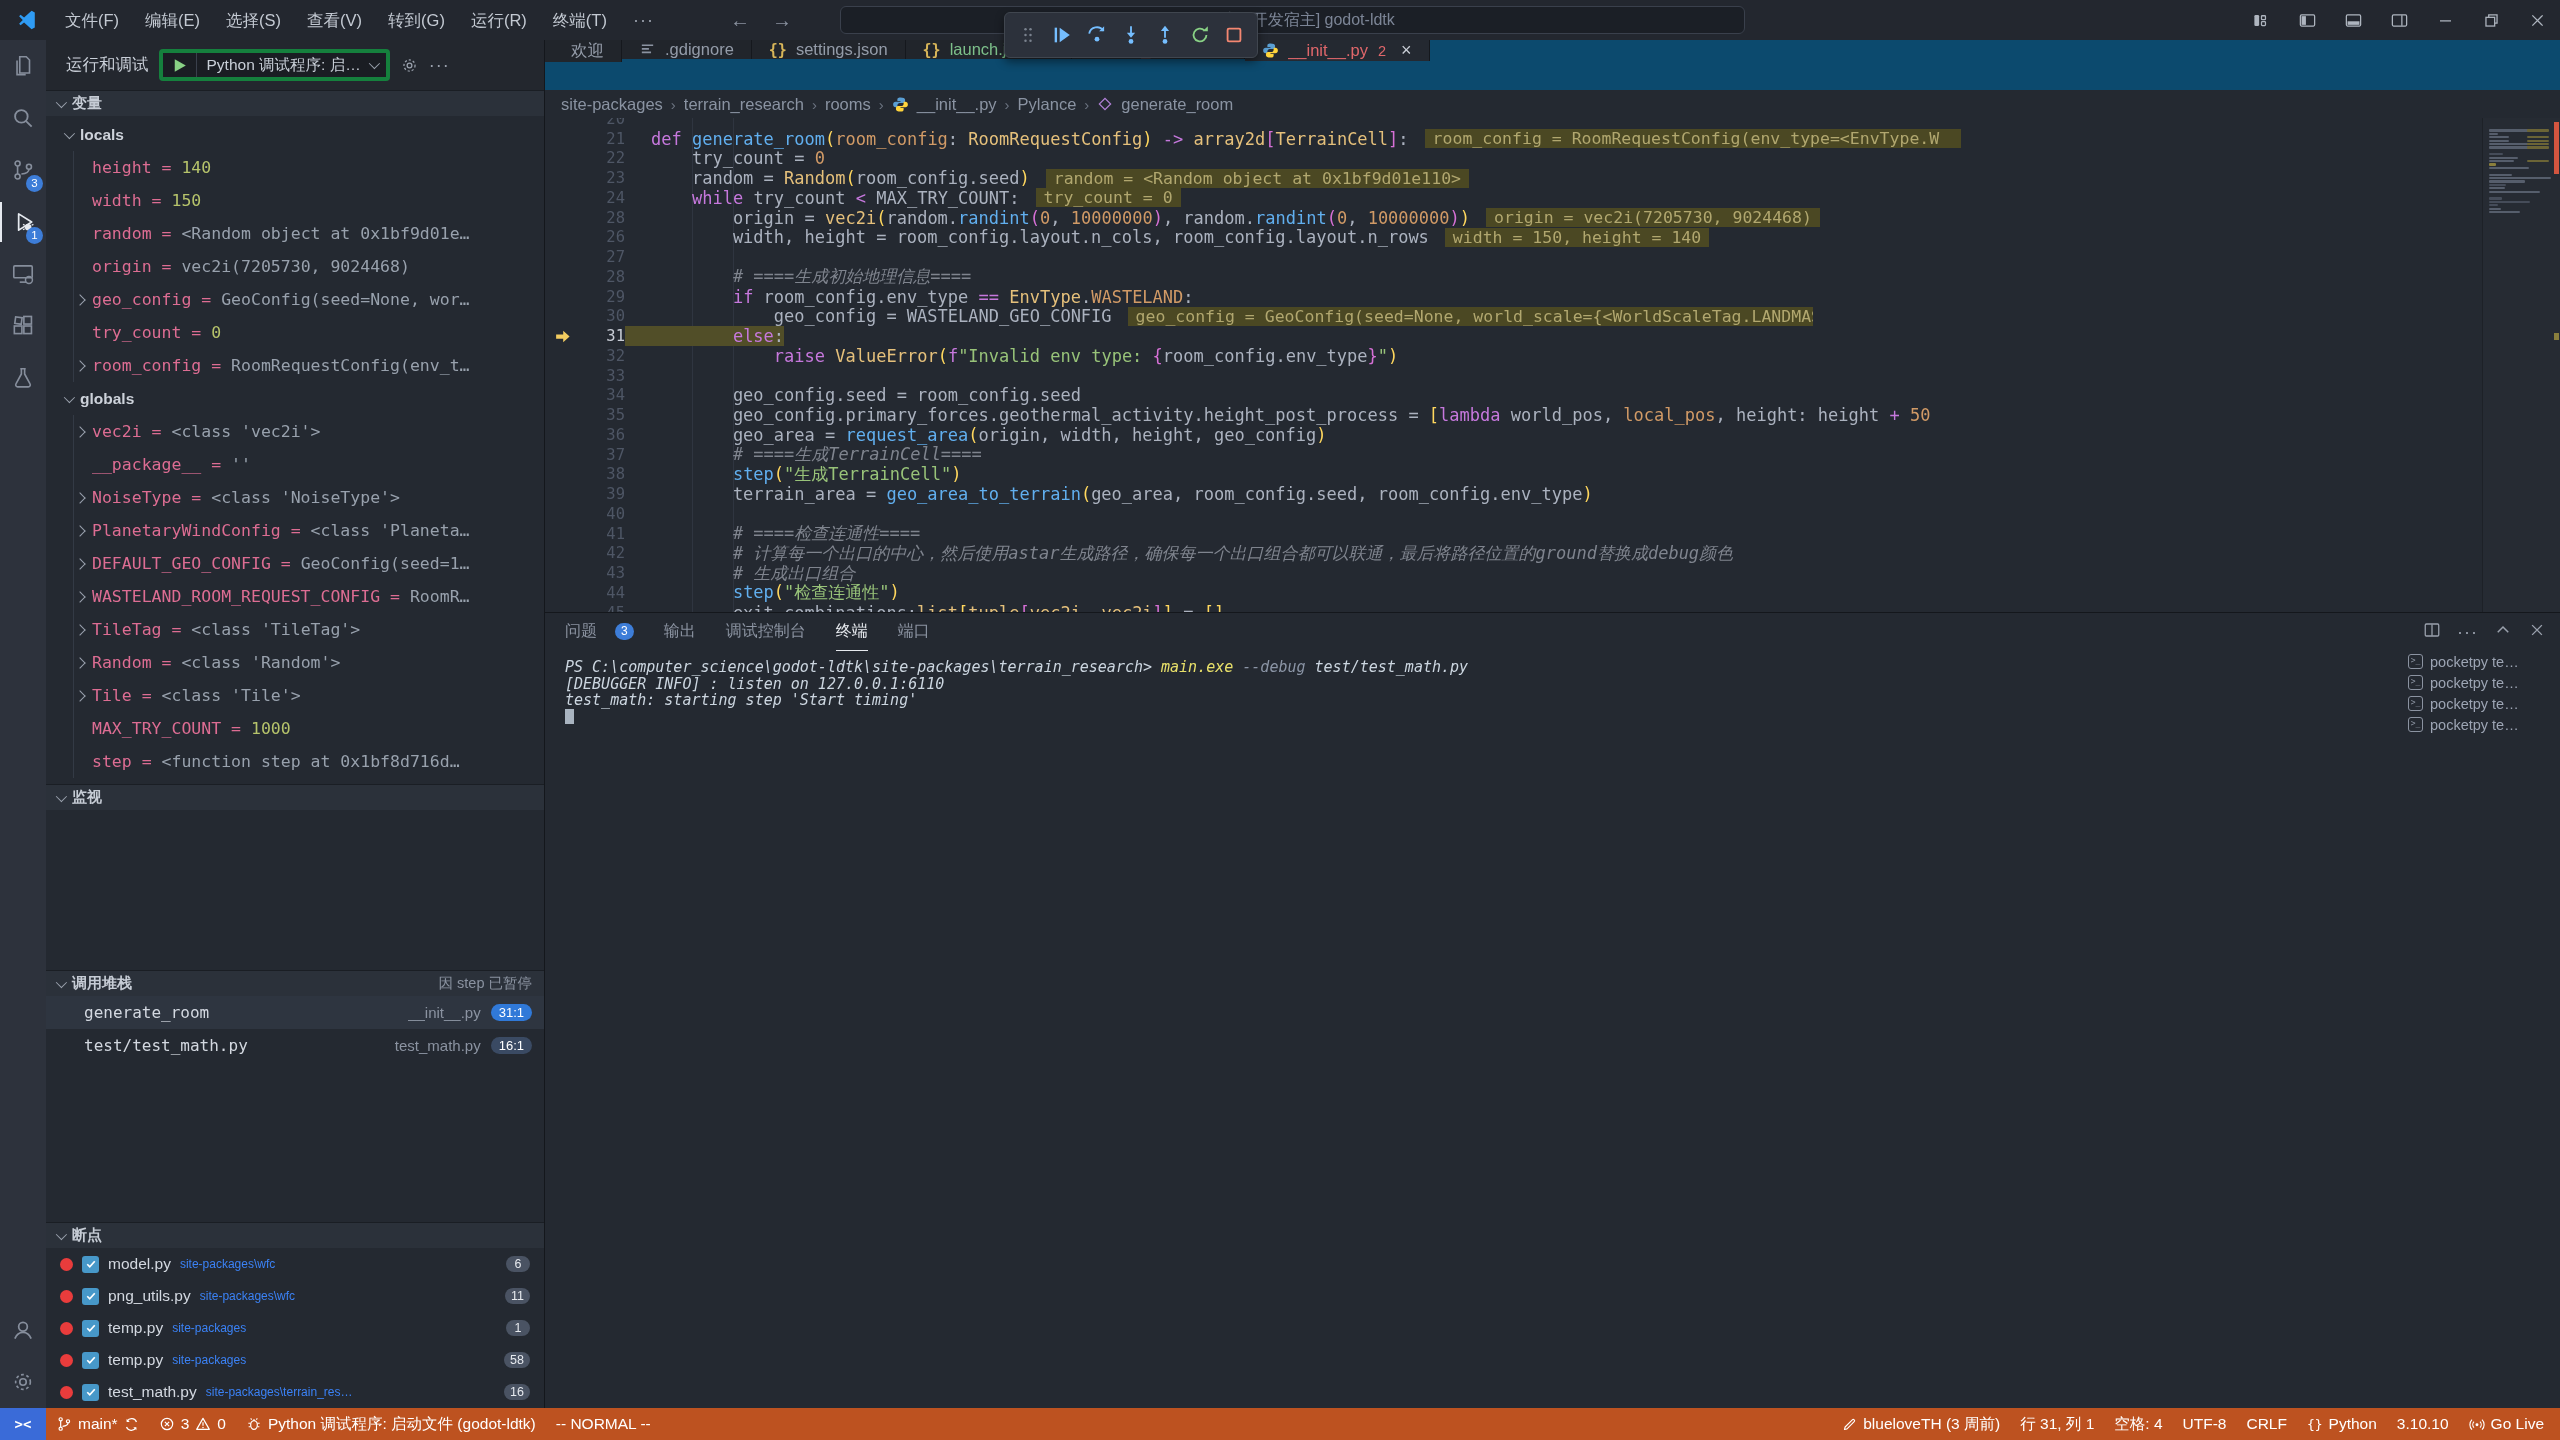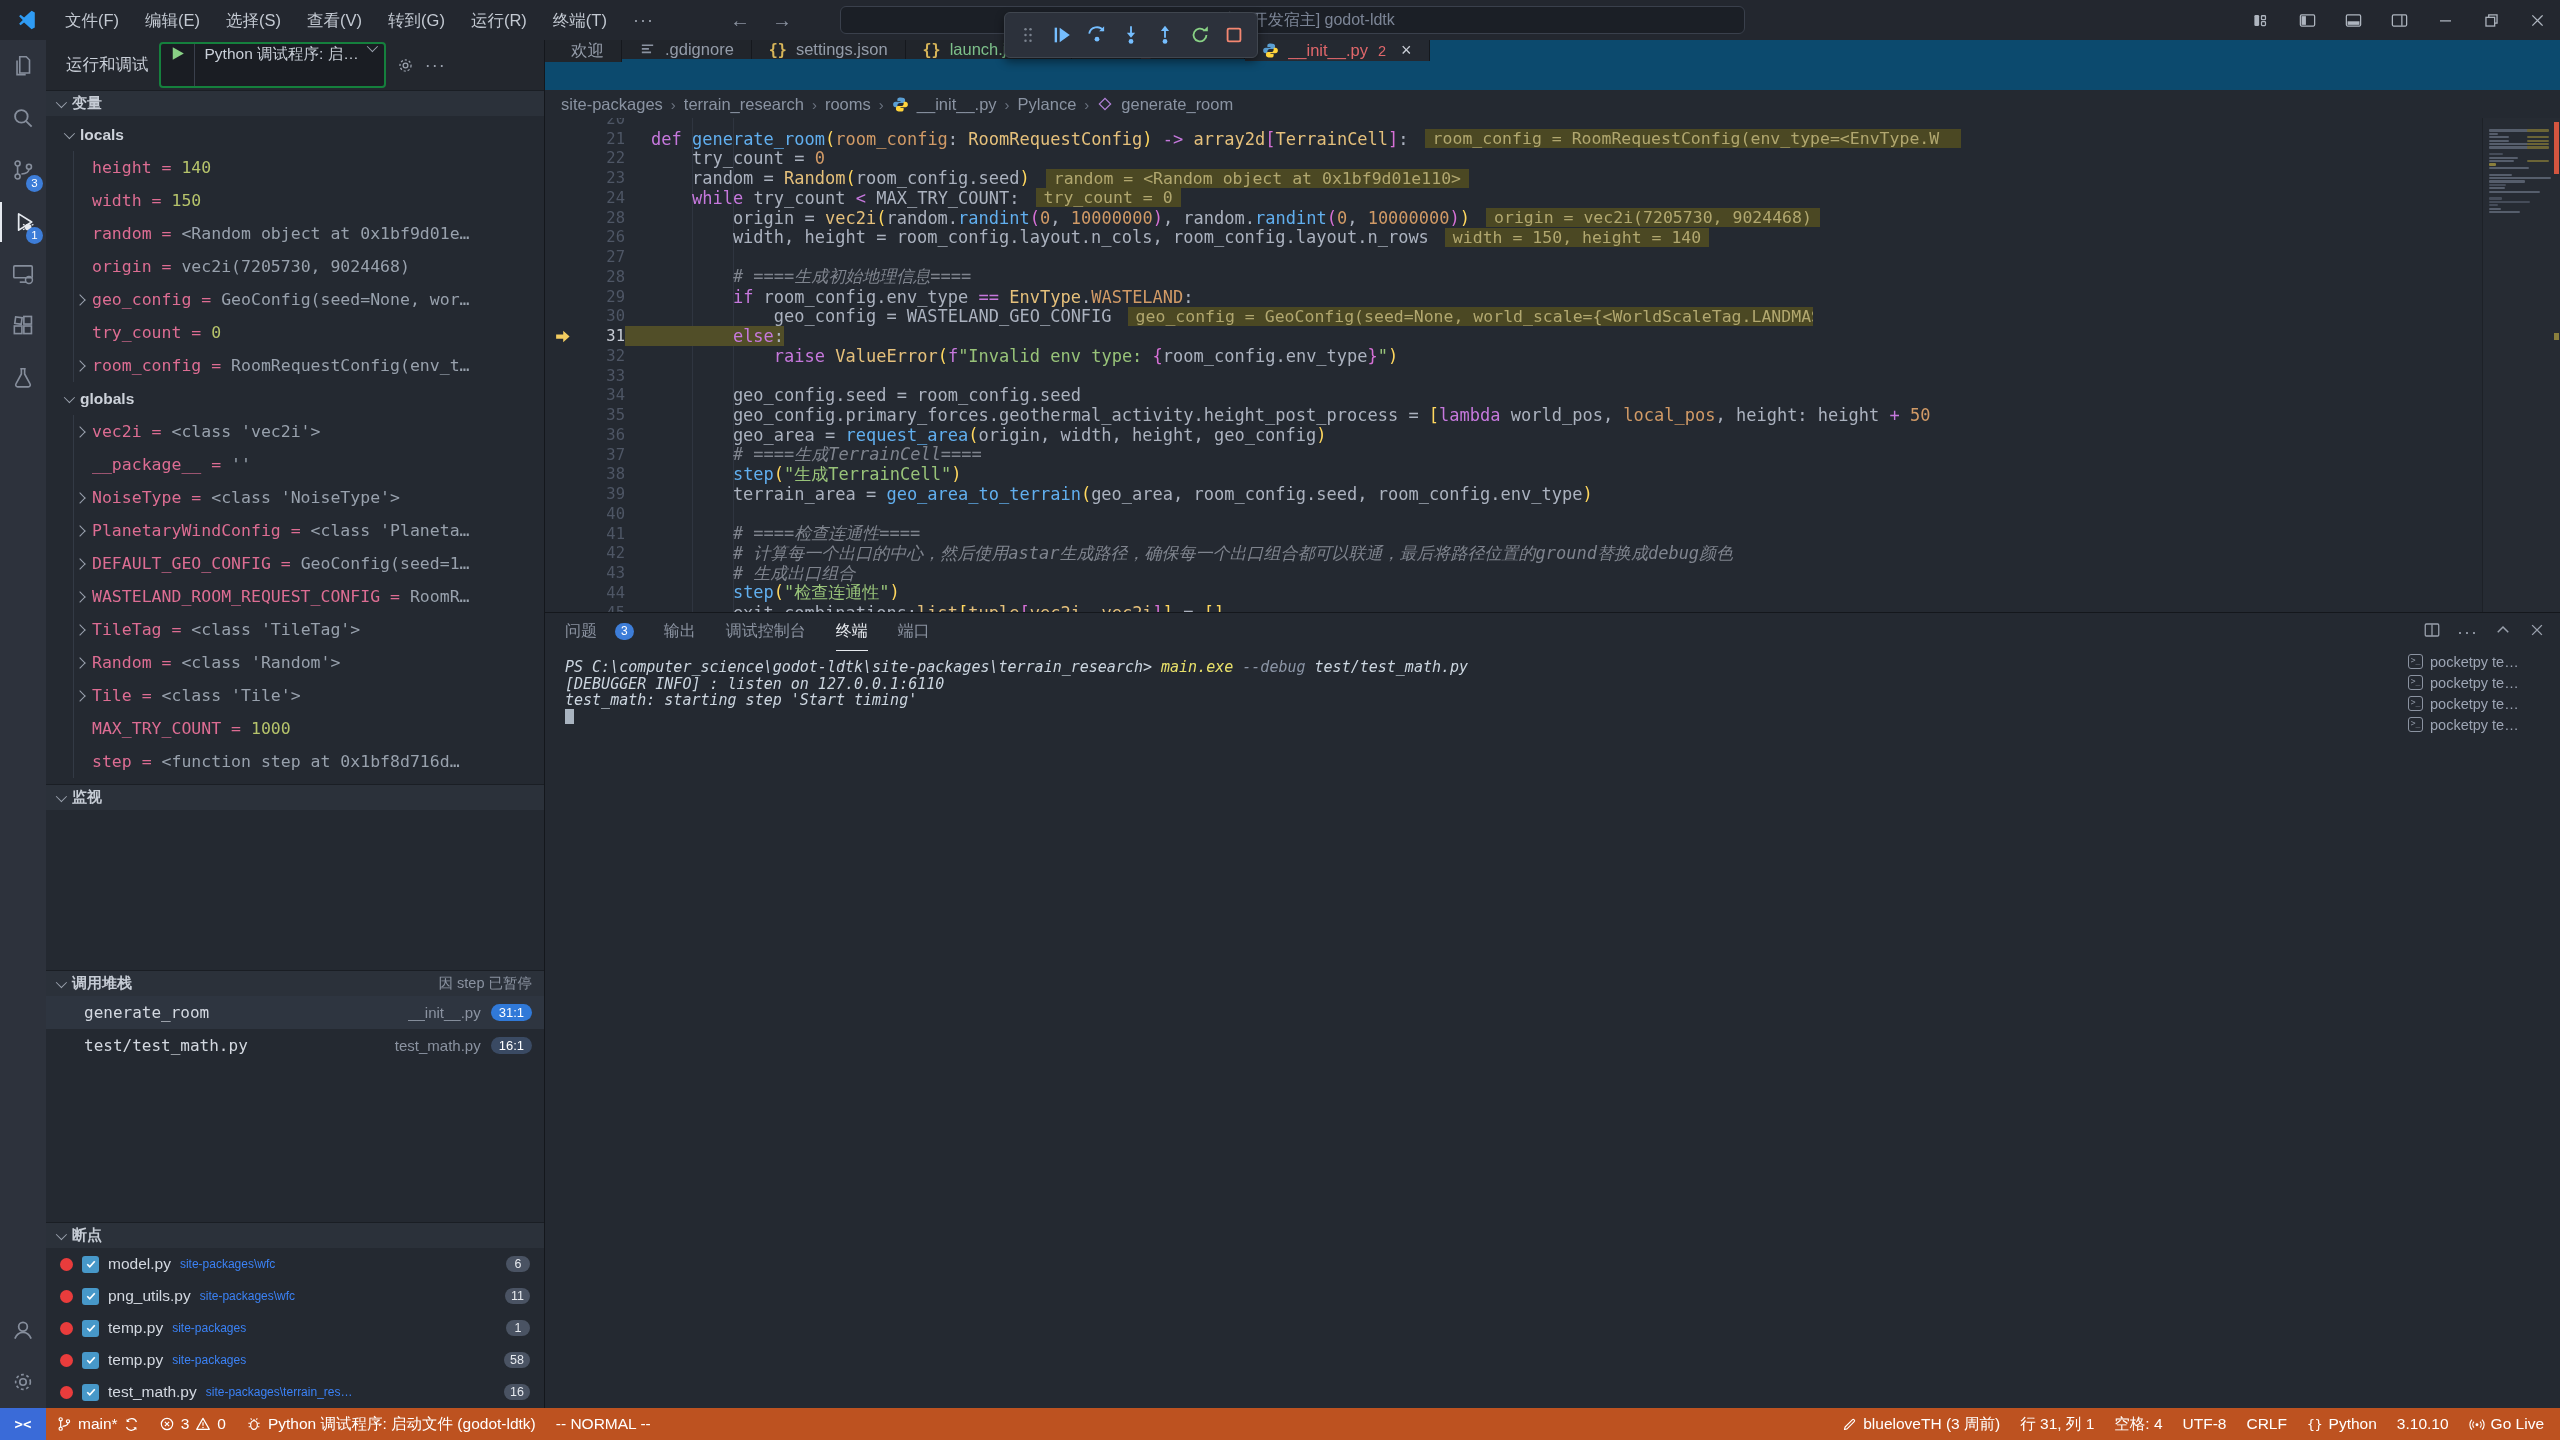--- a/index.html
+++ b/index.html
@@ -26,21 +26,21 @@
   .activitybar { width:46px; background:#2d323c; display:flex; flex-direction:column; align-items:stretch; }
   .ab-item { position:relative; height:52px; display:flex; align-items:center; justify-content:center; color:#868e9c; }
   .ab-item.active { color:#e6eaf0; }
   .ab-item.active::before { content:''; position:absolute; left:0; top:6px; bottom:6px; width:2px; background:#e6eaf0; }
   .ab-badge { position:absolute; right:3px; bottom:4px; min-width:17px; height:17px; border-radius:9px; background:#3d7dd8; color:#fff; font-size:11.5px; line-height:17px; text-align:center; padding:0 3px; }
   .ab-spacer { flex:1; }
 
   .sidebar { width:499px; background:#21262d; border-right:1px solid #14171c; display:flex; flex-direction:column; font-size:16px; }
   .run-header { height:50px; background:#23272e; display:flex; align-items:center; gap:10px; padding:0 10px 0 20px; }
   .run-title { font-size:16.5px; color:#c9cfd8; white-space:nowrap; }
-  .run-combo { height:46px; background:#1a1d23; border:2px solid #15803d; border-radius:4px; display:flex; align-items:flex-start; }
+  .run-combo { height:32px; background:#1a1d23; border:4px solid #15803d; border-radius:4px; display:flex; align-items:center; }
   .run-combo .sep { width:1px; height:100%; background:#3a404c; }
   .run-combo-text { font-size:15.5px; color:#c9cfd8; padding:0 6px 0 10px; white-space:nowrap; }
   .chev { display:inline-block; width:8px; height:8px; border-right:1.6px solid #9aa1ad; border-bottom:1.6px solid #9aa1ad; }
   .chev.down { transform:rotate(45deg) translateY(-2px); }
   .chev.right { transform:rotate(-45deg); }
   .dots { color:#9aa1ad; font-size:18px; letter-spacing:1px; }
 
   .sec-h { height:26px; background:#2b313a; display:flex; align-items:center; gap:8px; padding:0 12px 0 10px; font-size:15px; font-weight:bold; color:#c6ccd5; border-top:1px solid #1a1e24; }
   .sec-h .note { margin-left:auto; font-weight:normal; color:#8b93a1; font-size:14.5px; }
   .sec-body { overflow:hidden; background:#242931; position:relative; }

